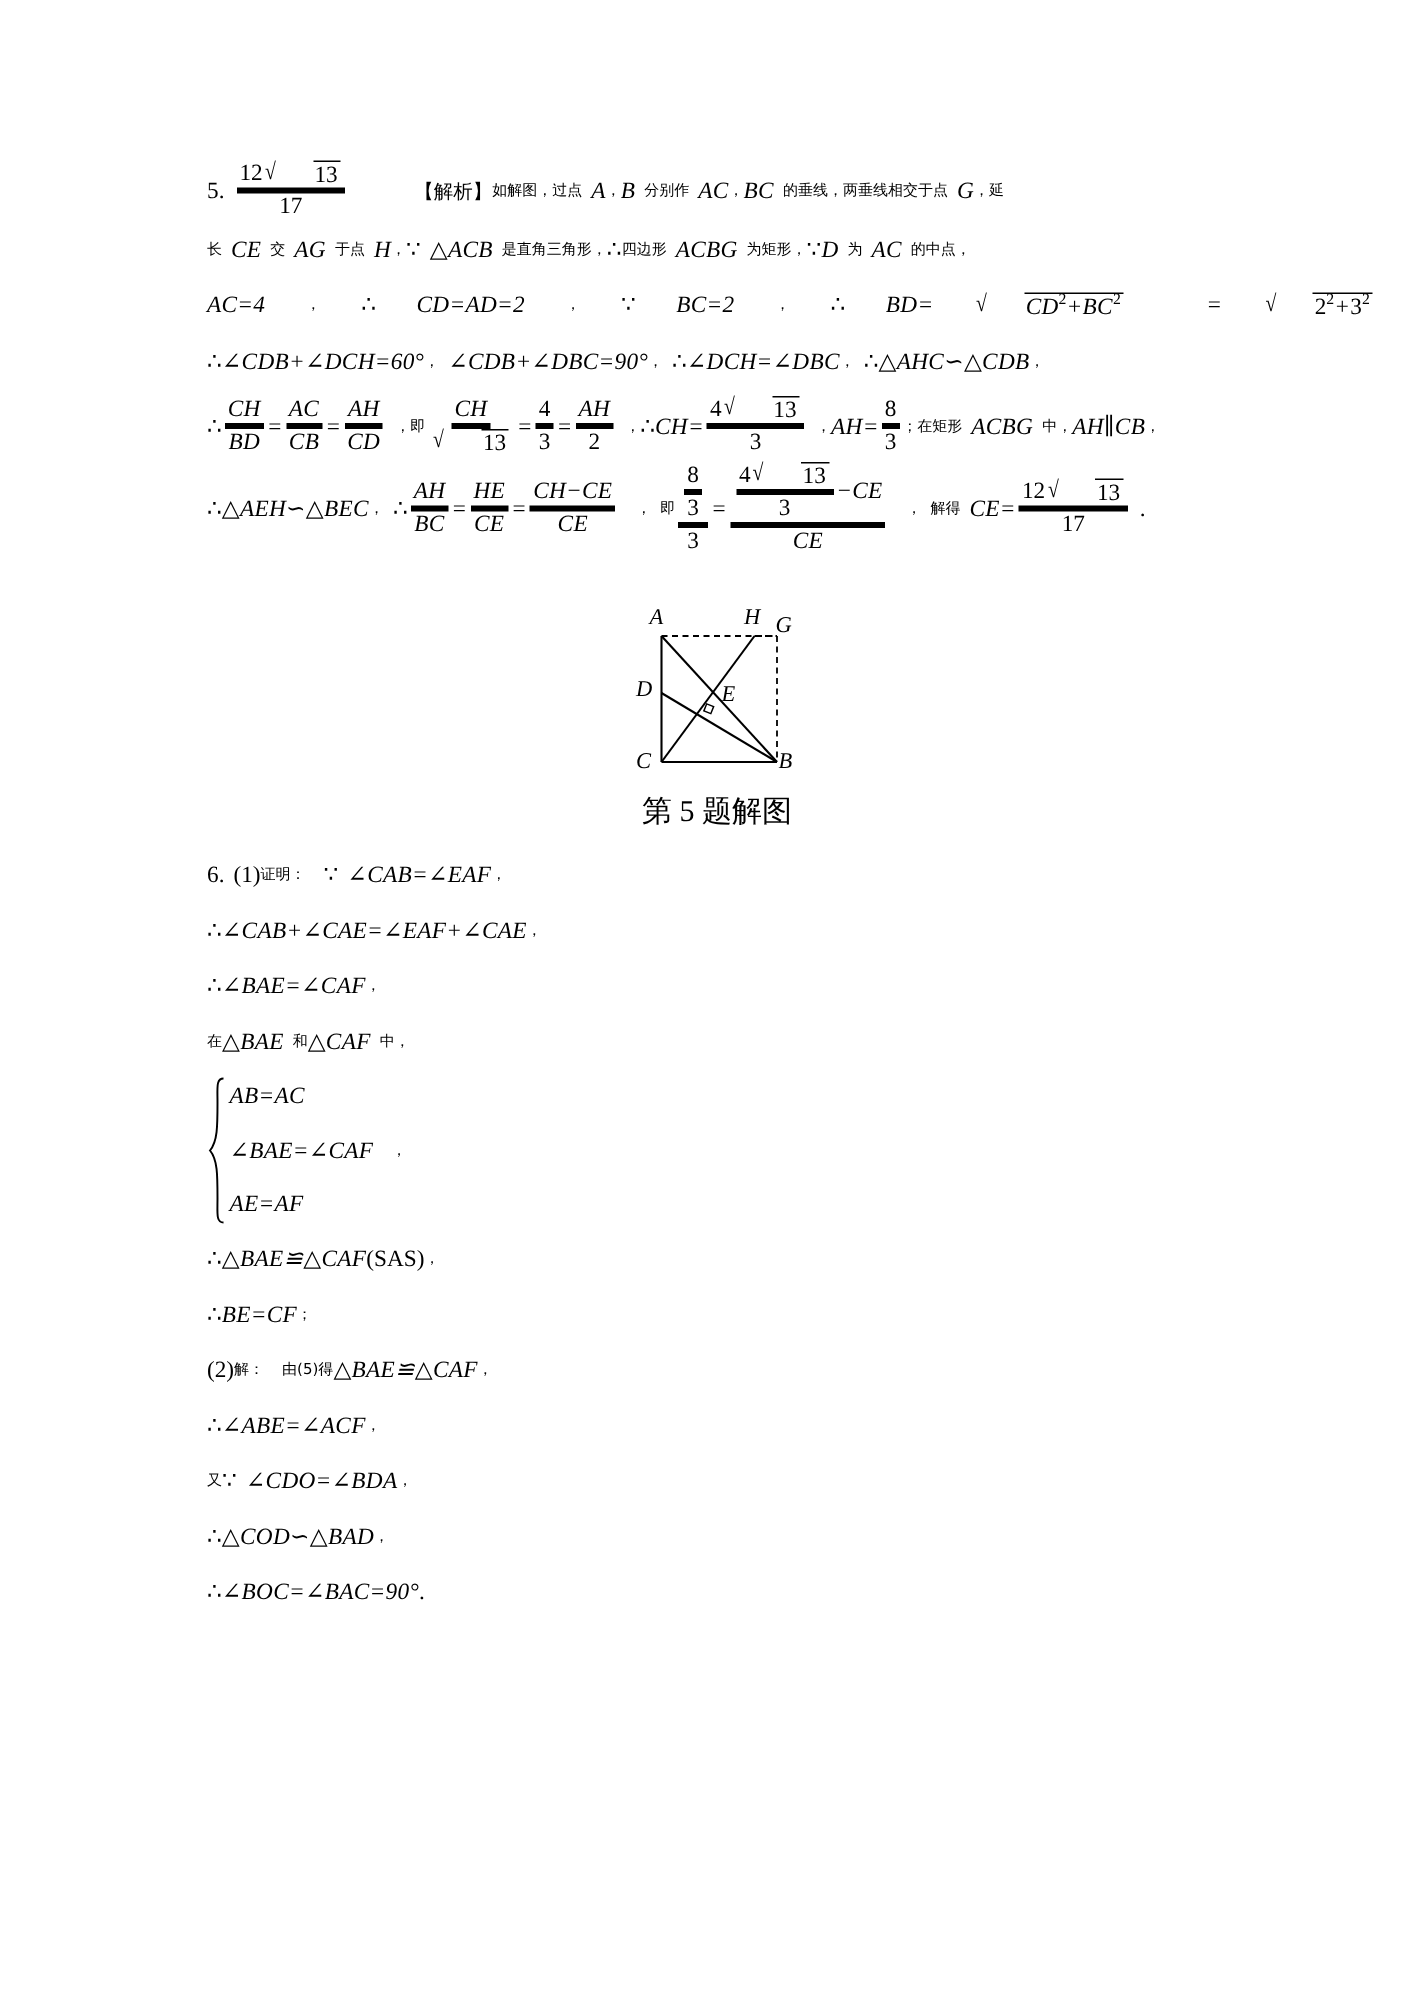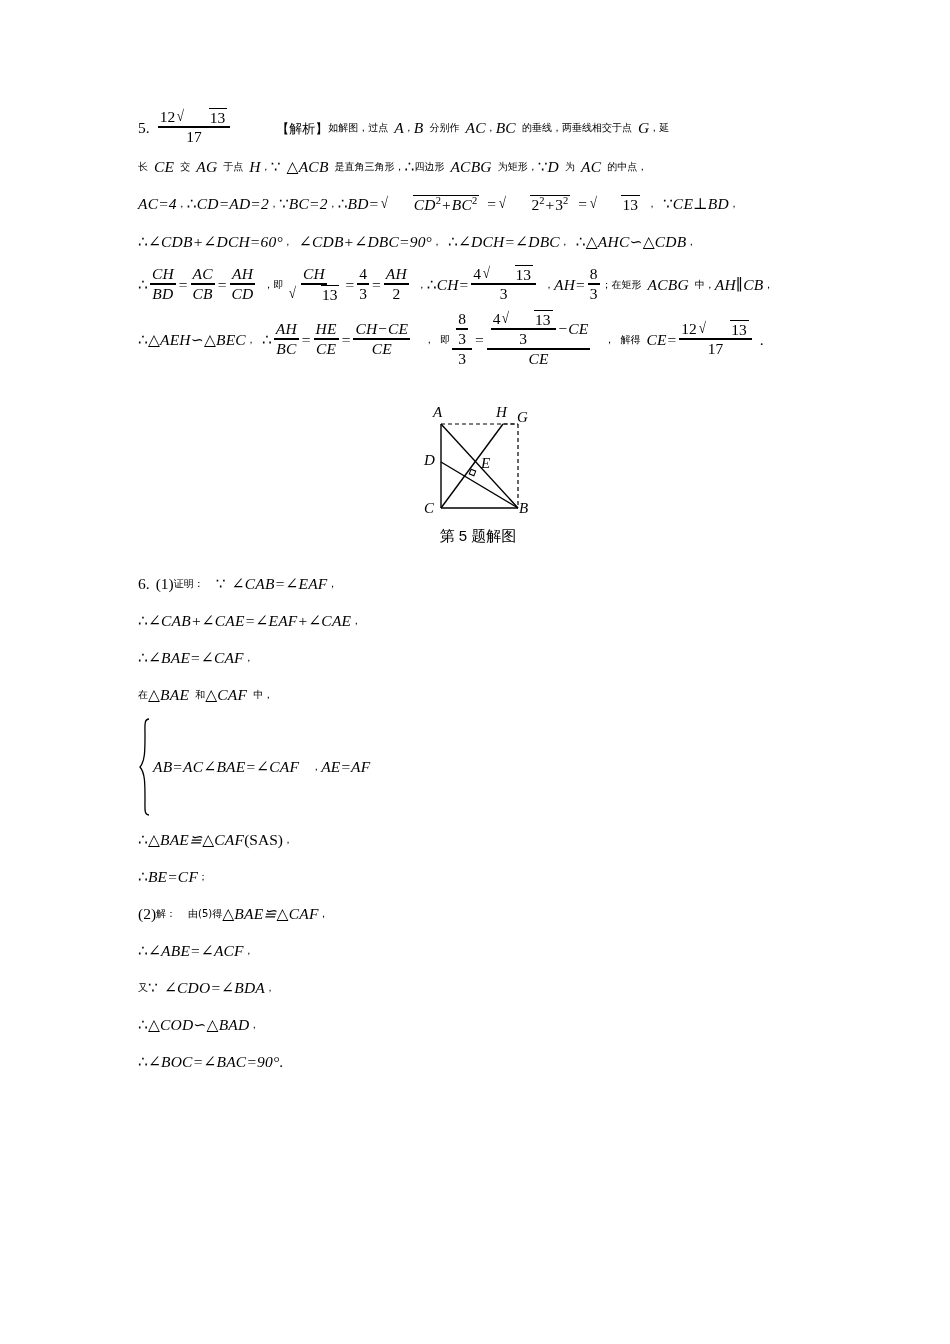--- a/index.html
+++ b/index.html
@@ -71,21 +71,21 @@
     top: -0.05em;
   }
   .frac .num, .frac .den {
     display: flex;
     align-items: center;
     justify-content: center;
     padding: 0 2px;
     font-size: 14.5px;
     line-height: 1.15;
   }
-  .frac .num { border-bottom: 2px solid #000000; justify-content: flex-end; }
+  .frac .num { border-bottom: 4px solid #000000; justify-content: flex-end; }
 
   
   .sqrt {
     display: inline-flex;
     align-items: stretch;
     position: relative;
     margin: 0 1px;
   }
   .sqrt .rad {
     font-size: 15.5px;
@@ -104,42 +104,42 @@
 
   
   .system {
     display: flex;
     align-items: center;
     margin: 0;
   }
   .brace-svg { display: block; }
   .system-rows {
     display: flex;
-    flex-direction: row;
+    flex-direction: column;
     justify-content: center;
     margin-left: 1px;
   }
   .system-rows .srow {
     height: 36px;
     display: flex;
     align-items: center;
     white-space: nowrap;
   }
 
   
   .figure-wrap {
     position: absolute;
     left: 0;
     top: 0;
   }
   .figure-caption {
     position: absolute;
     text-align: center;
-    font-family: Liberation Sans, sans-serif;
-    font-size: 15px;
+    font-family: Liberation Serif, serif;
+    font-size: 20px;
     white-space: nowrap;
   }
   .fig-label {
     position: absolute;
     font-family: "Liberation Serif", "DejaVu Serif", serif;
     font-style: italic;
     font-size: 15px;
   }
 </style>
 </head>
@@ -210,21 +210,21 @@
       <span class="sym">∵</span>
       <span class="mi">D</span>
       <span class="sp2"></span>
         <span class="cn">为</span>
       <span class="sp2"></span>
         <span class="mi">AC</span>
       <span class="sp2"></span>
         <span class="cn">的中点，</span>
     </div>
 
-    <div class="line" style="height:38px;">
+    <div class="line" style="height:38px;gap:27px;">
       <span class="mi">AC=4</span>
       <span class="cn">，</span>
       <span class="sym">∴</span>
       <span class="mi">CD=AD=2</span>
       <span class="cn">，</span>
       <span class="sym">∵</span>
       <span class="mi">BC=2</span>
       <span class="cn">，</span>
       <span class="sym">∴</span>
       <span class="mi">BD=</span>

